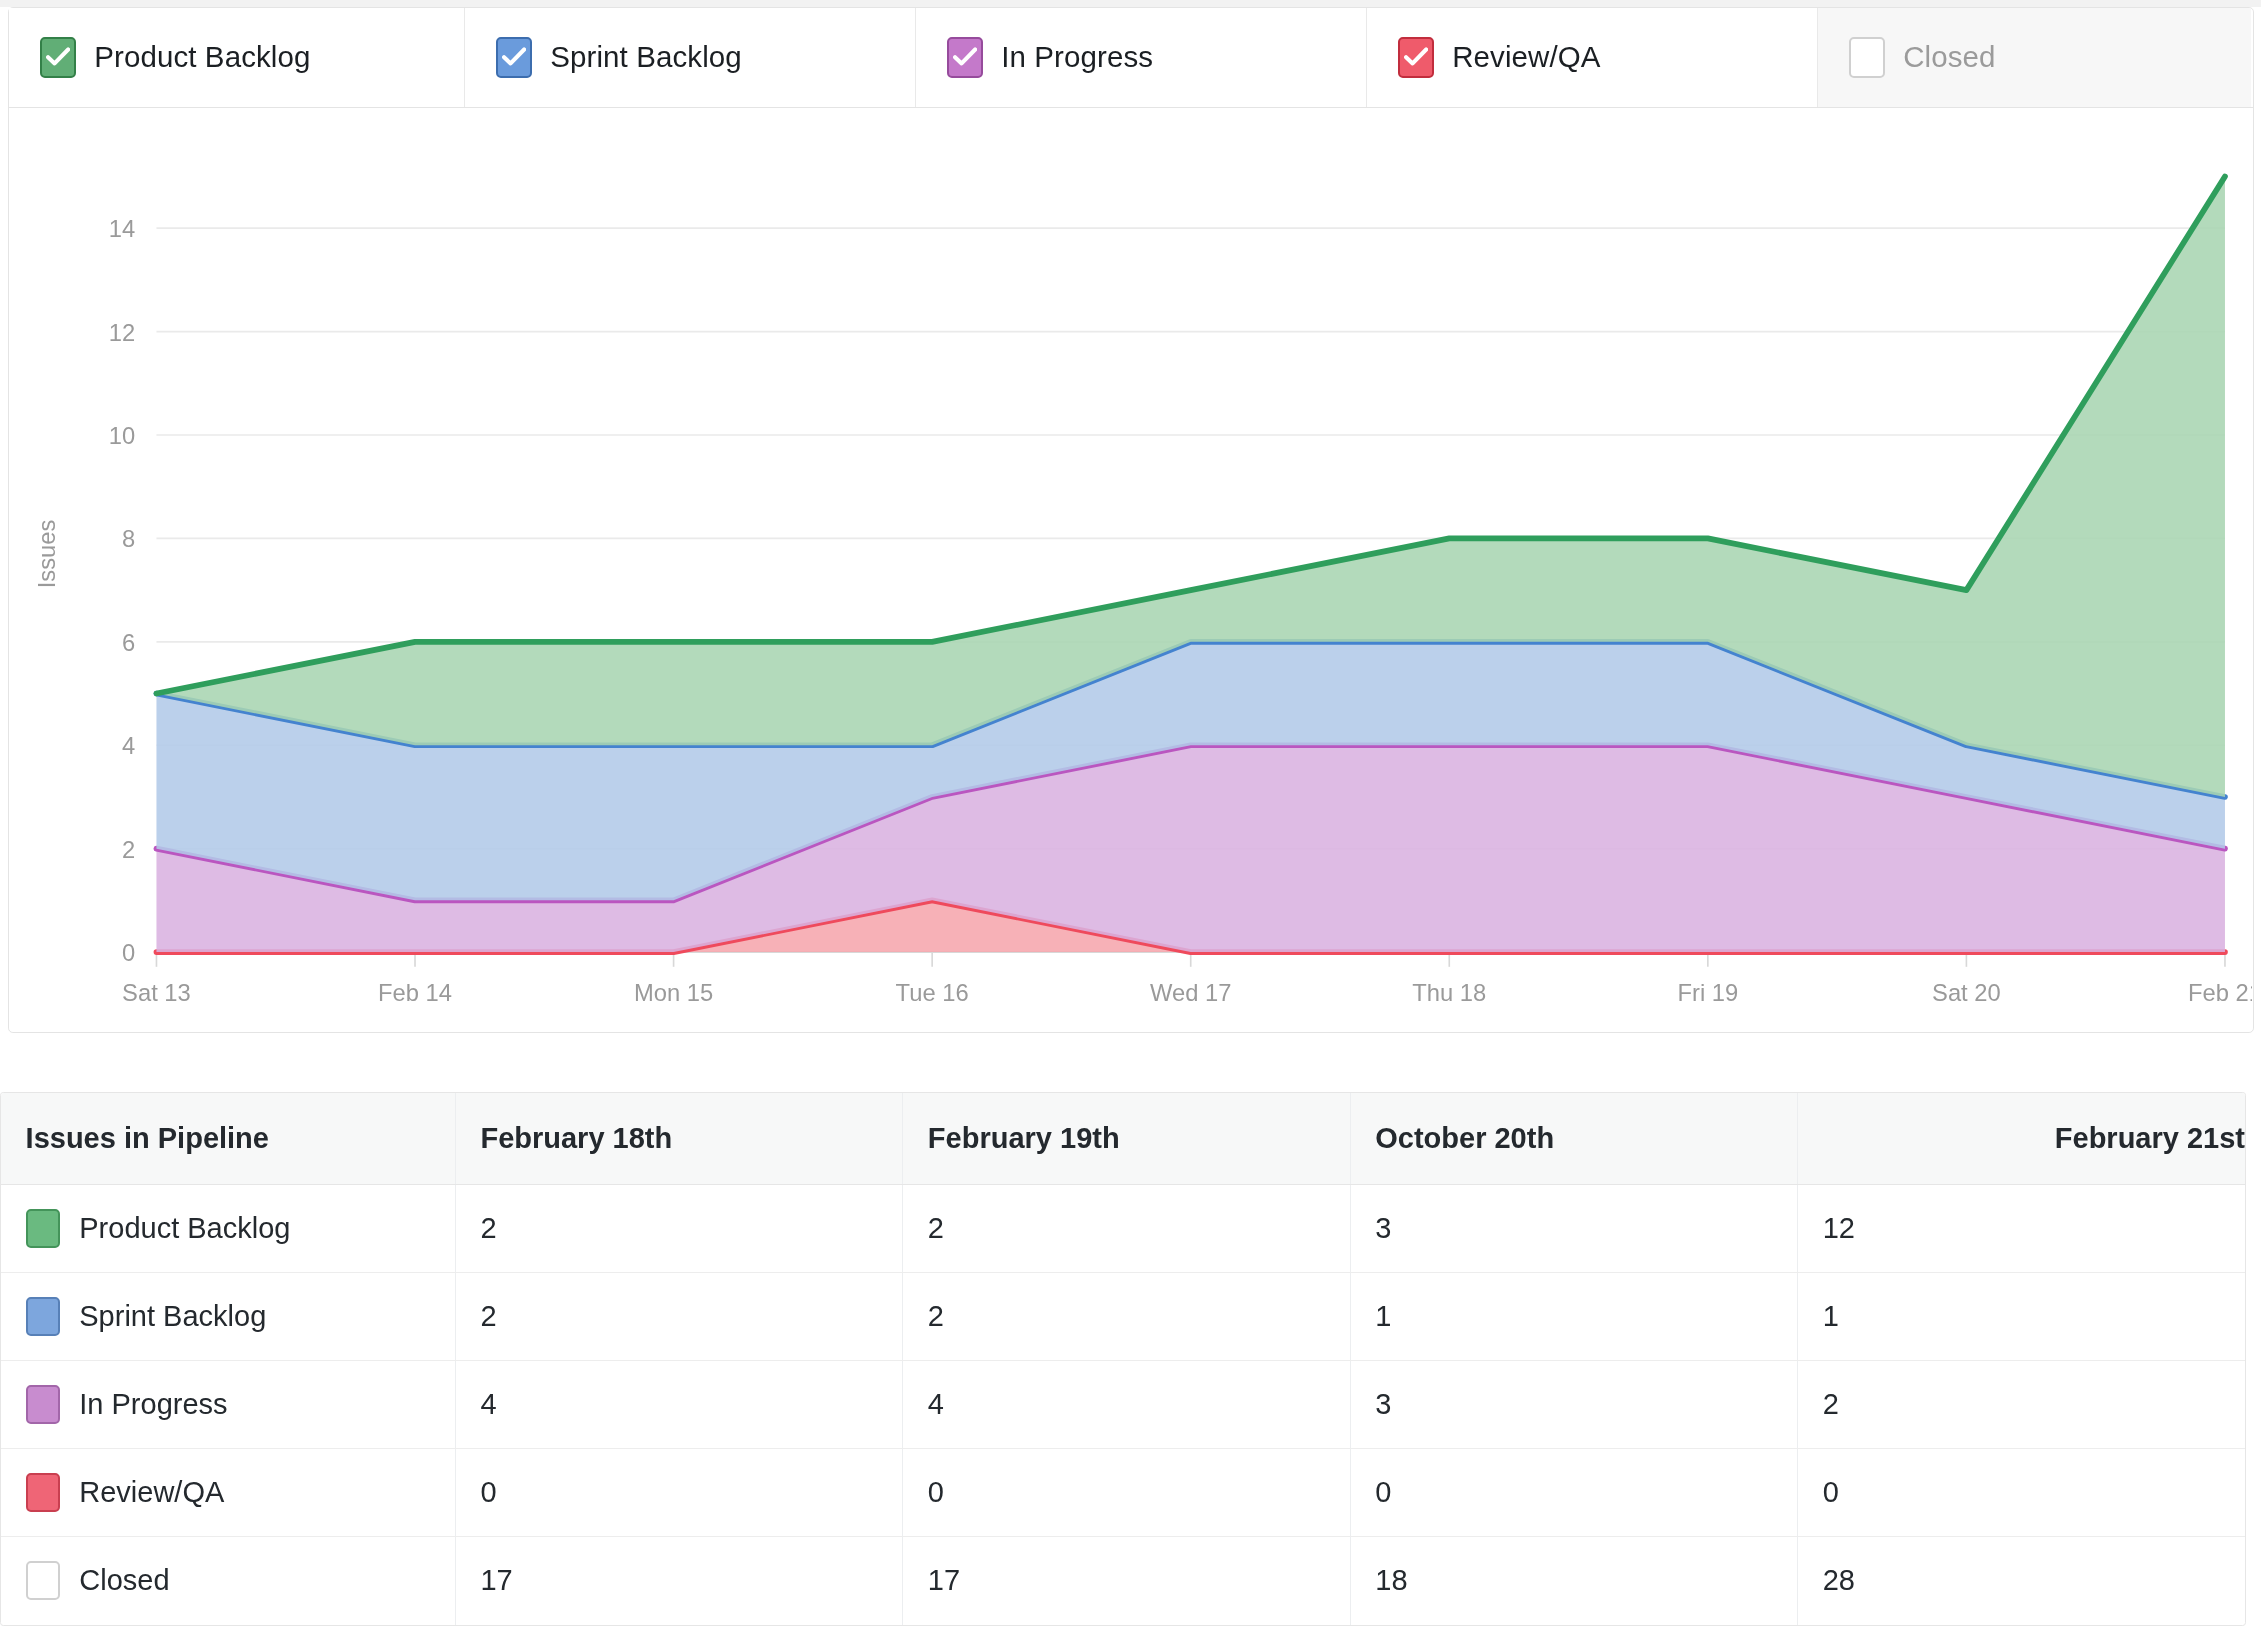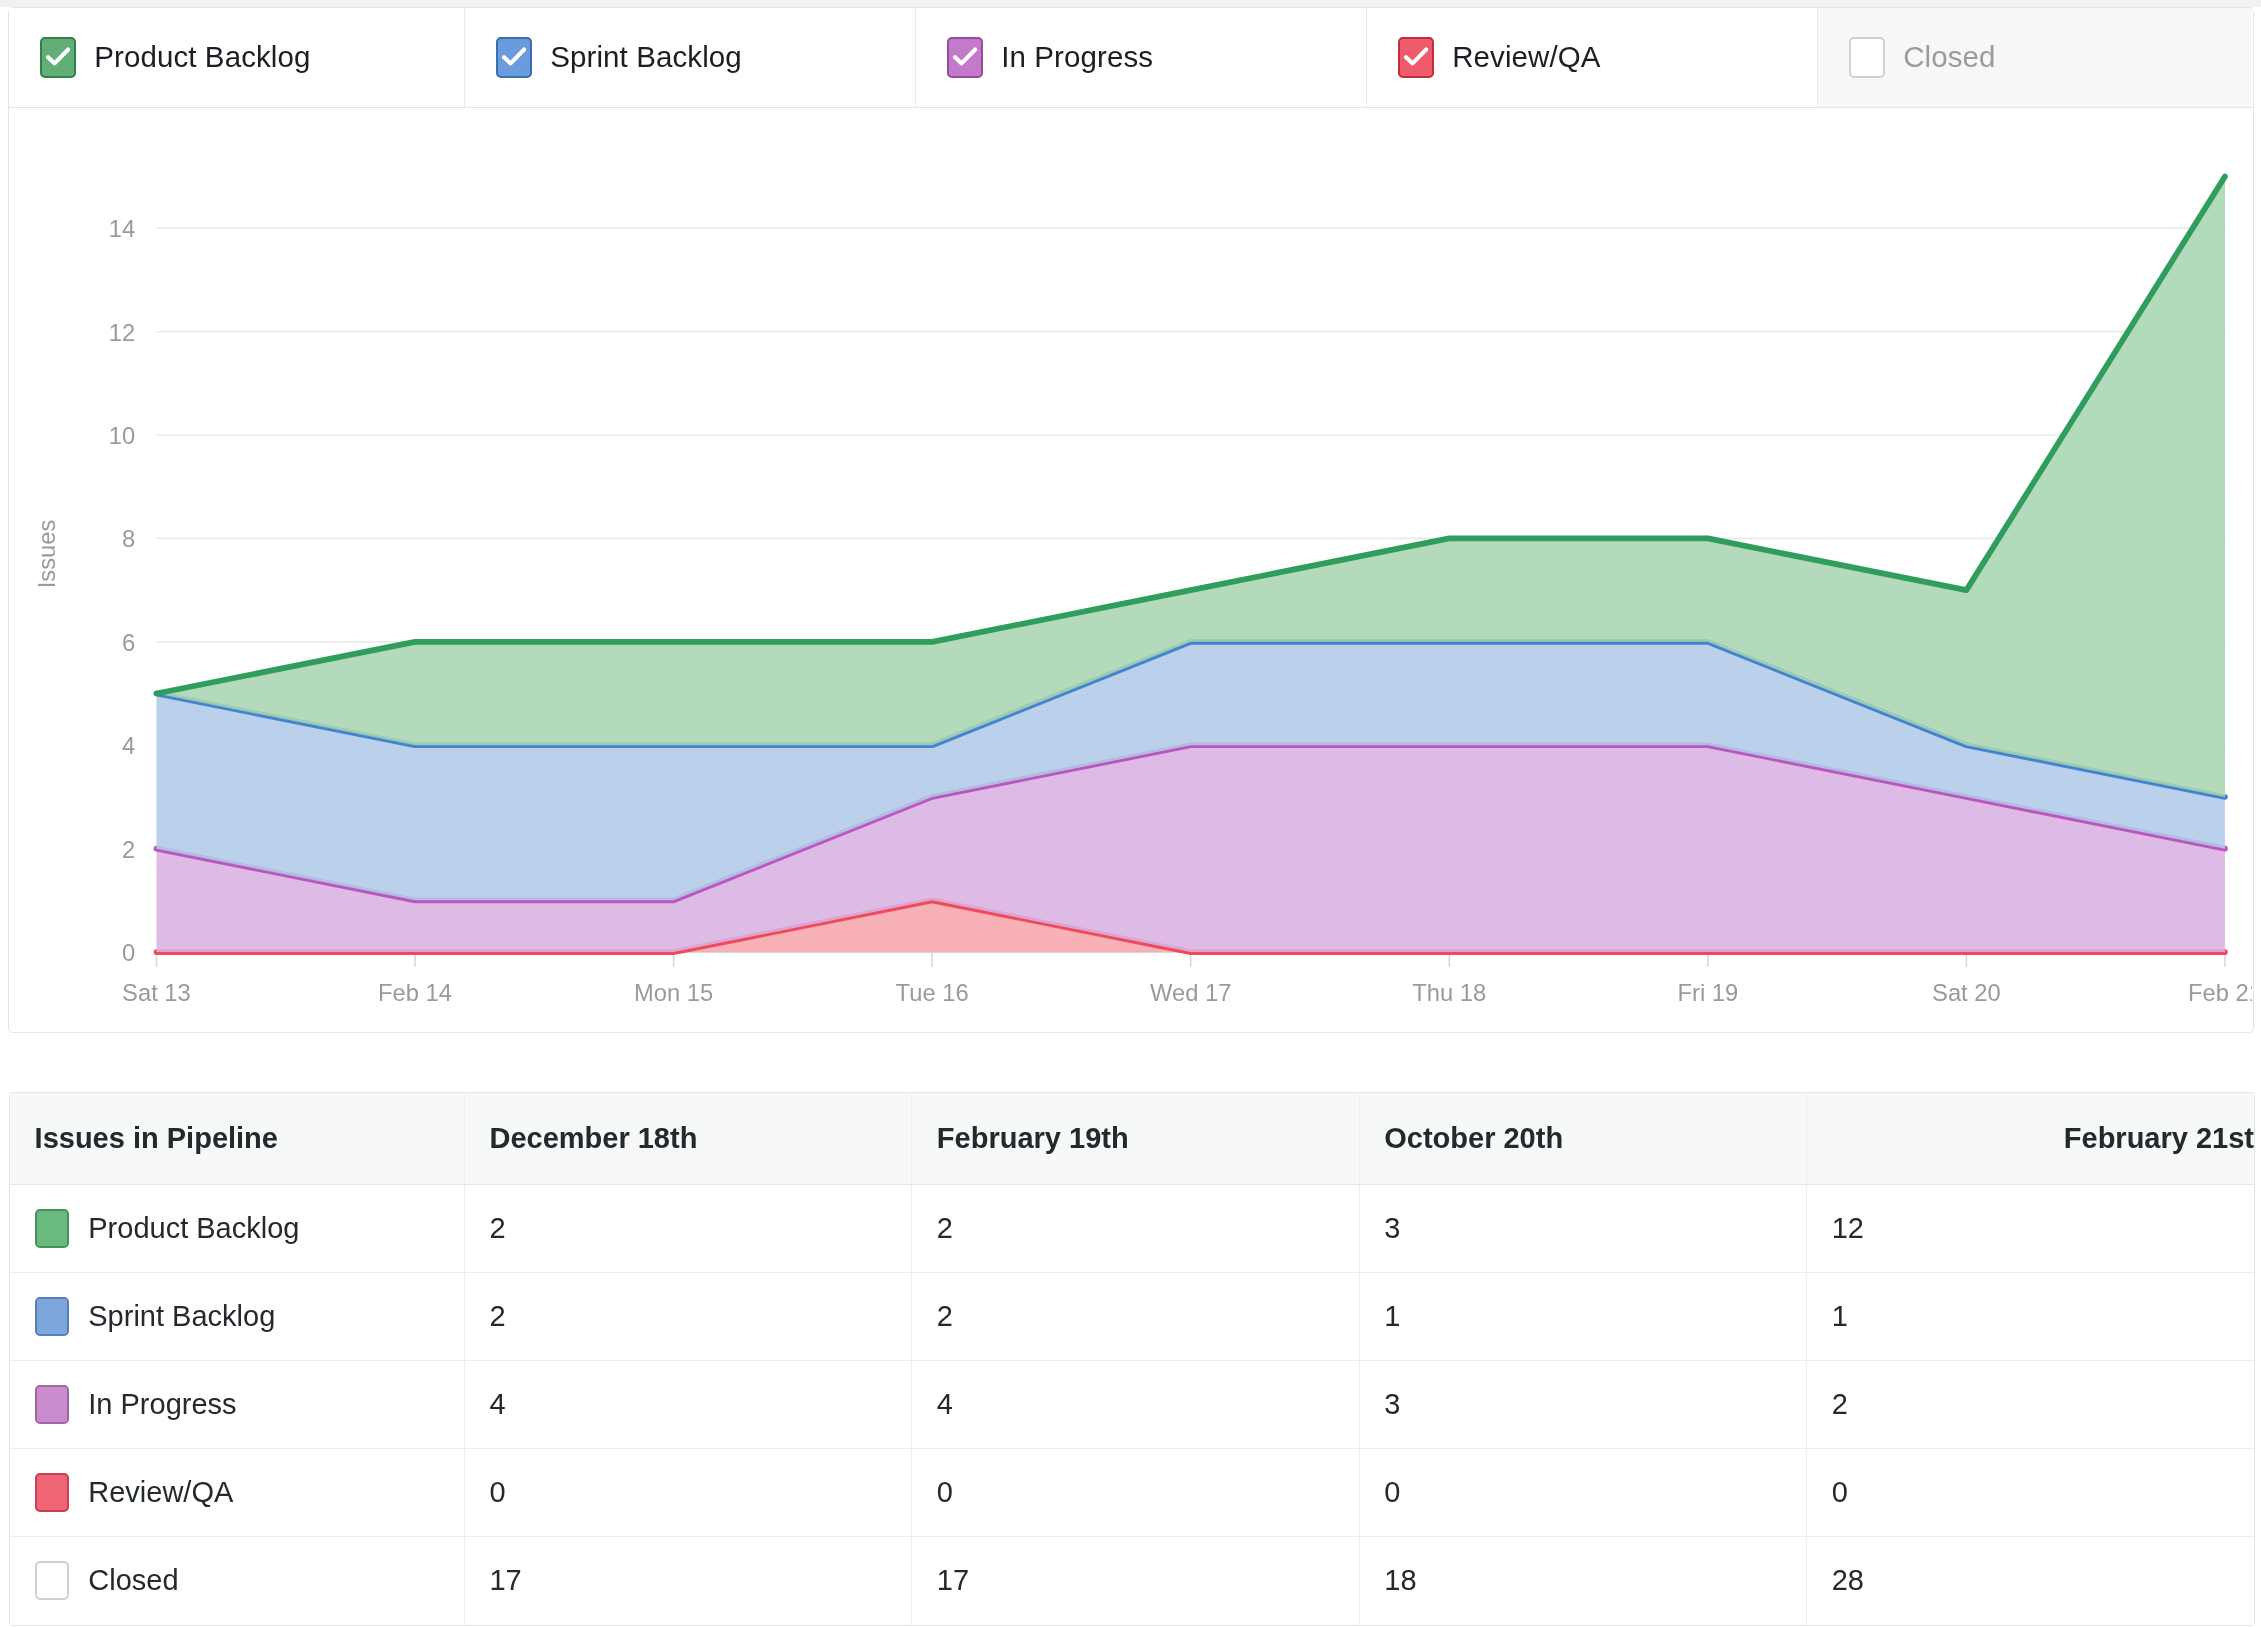--- a/index.html
+++ b/index.html
@@ -61,21 +61,21 @@
     white-space: nowrap;
   }
   .legend-label.muted { color: #9b9b9b; }
 
   
   .plot-wrap { position: relative; width: 100%; height: 923px; }
   .plot-svg { position: absolute; left: 0; top: 0; }
 
   
   .table-panel {
-    position: absolute; left: 9px; top: 1092px; width: 2246px;
+    position: absolute; left: 0; top: 1092px; width: 2246px;
     border: 1.6px solid #e6e6e6;
     border-radius: 3.3px;
     border-collapse: separate;
     overflow: hidden;
     background: #fff;
   }
   table.pipeline {
     width: 100%;
     border-collapse: collapse;
     table-layout: fixed;
@@ -209,21 +209,21 @@
           <path d="M 180 714.4155844155844 L 495.625 651.2987012987013 L 811.25 651.2987012987013 L 1126.875 651.2987012987013 L 1442.5 588.1818181818182 L 1758.125 525.0649350649351 L 2073.75 525.0649350649351 L 2389.375 588.1818181818182 L 2705 83.2467532467532" fill="none" stroke="#2f9e5c" stroke-width="7" stroke-linejoin="round" stroke-linecap="round"></path>
         </svg>
     </div>
   </div>
 
   <div class="table-panel">
     <table class="pipeline">
       <thead>
         <tr id="thead-row">
             <th class="col-name">Issues in Pipeline</th>
-            <th class="col-val">December 18th</th>
+            <th class="col-val">February 18th</th>
             <th class="col-val">February 19th</th>
             <th class="col-val">October 20th</th>
             <th class="col-val">February 21st</th>
           </tr>
       </thead>
       <tbody id="tbody">
           <tr>
             <td class="col-name">
               <div class="row-label">
                 <span class="swatch" style="background: rgb(106, 186, 128); border: 2.5px solid rgb(68, 148, 90);"></span>

